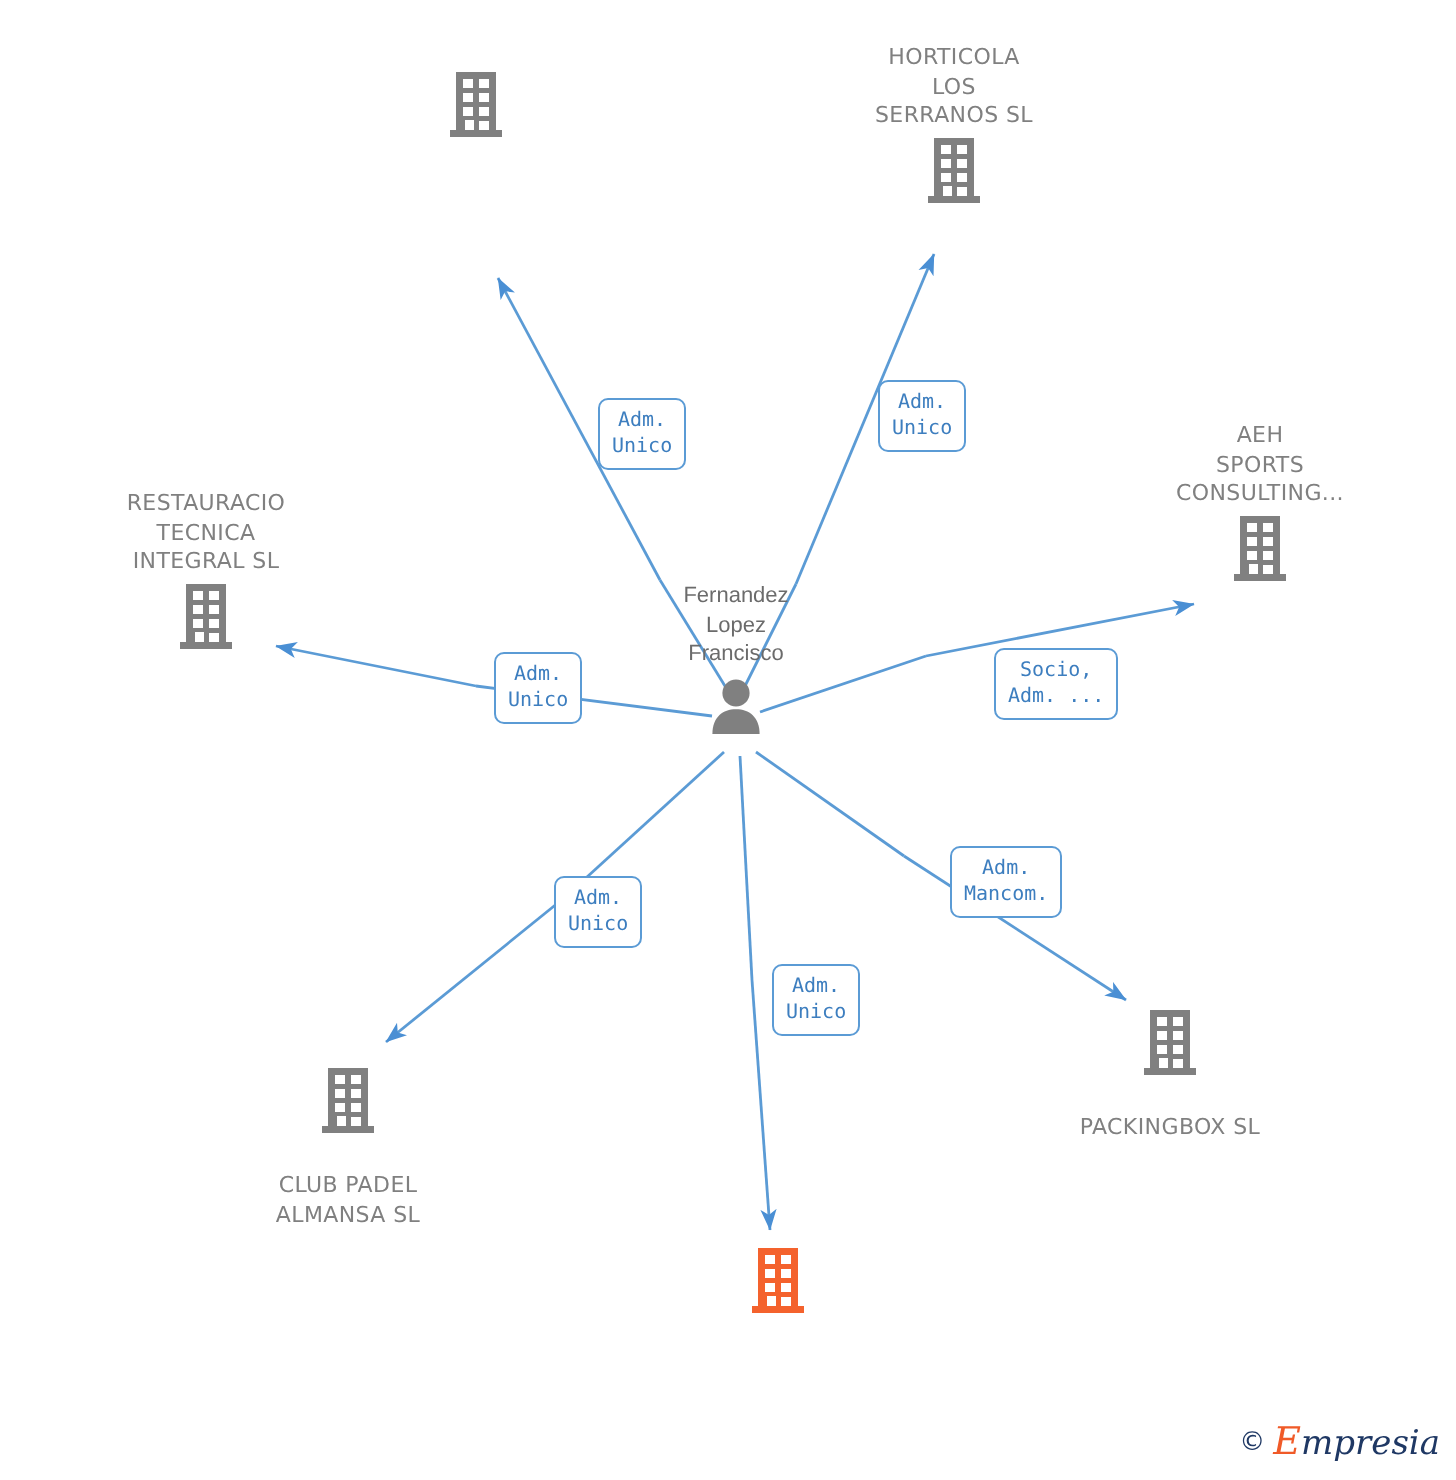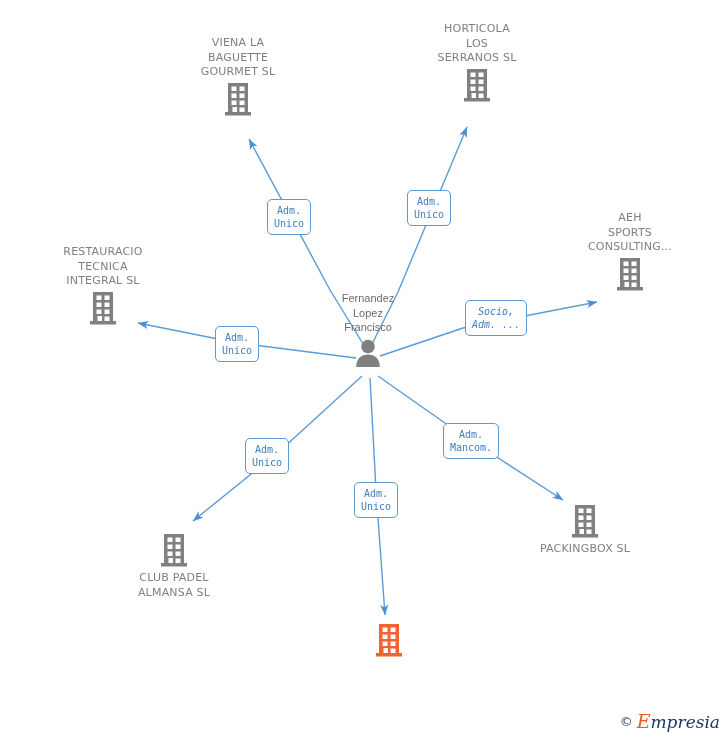--- a/index.html
+++ b/index.html
@@ -39,36 +39,37 @@
     font-size: 11px;
     line-height: 14.5px;
     color: #6b6b6b;
     letter-spacing: 0px;
   }
   .node-icon {
     display: block;
     margin: 0 auto;
   }
   .label-above .node-label { margin-bottom: 3px; }
-  .label-below .node-label { margin-top: 3px; }
+  .label-below .node-label { margin-top: 18px; }
 
   .edge-label {
     position: absolute;
     box-sizing: border-box;
     border: 1.4px solid #5b9bd5;
     border-radius: 5px;
     background: #ffffff;
     color: #3d7ebf;
     font-family: "DejaVu Sans Mono", monospace;
     font-size: 10px;
     line-height: 13px;
     text-align: center;
     padding: 4px 6px 4px 6px;
     white-space: pre-line;
     z-index: 5;
+    margin-left: 32px;
   }
   .watermark {
     position: absolute;
     right: 8px;
     bottom: 8px;
     display: flex;
     align-items: center;
     gap: 4px;
     z-index: 8;
   }
@@ -107,23 +108,20 @@
       <line x1="362" y1="376" x2="282" y2="449" stroke="#5b9bd5" stroke-width="1.4"></line>
       <line x1="282" y1="449" x2="193" y2="521" stroke="#5b9bd5" stroke-width="1.4" marker-end="url(#arrowblue)"></line>
       <line x1="370" y1="378" x2="376" y2="490" stroke="#5b9bd5" stroke-width="1.4"></line>
       <line x1="376" y1="490" x2="385" y2="615" stroke="#5b9bd5" stroke-width="1.4" marker-end="url(#arrowblue)"></line>
       <line x1="378" y1="376" x2="452" y2="428" stroke="#5b9bd5" stroke-width="1.4"></line>
       <line x1="452" y1="428" x2="563" y2="500" stroke="#5b9bd5" stroke-width="1.4" marker-end="url(#arrowblue)"></line>
     </g>
 </svg>
 
 <div class="node label-above" style="left:238px; top:36px;">
-  <div class="node-label">VIENA LA
-BAGUETTE
-GOURMET SL</div>
   <svg class="node-icon" width="28" height="34" viewBox="0 0 28 34">
     <rect x="4" y="0" width="20" height="29" fill="#808080"></rect>
     <rect x="7.5" y="3.5" width="5" height="4.5" fill="#ffffff"></rect>
     <rect x="15.5" y="3.5" width="5" height="4.5" fill="#ffffff"></rect>
     <rect x="7.5" y="10.5" width="5" height="4.5" fill="#ffffff"></rect>
     <rect x="15.5" y="10.5" width="5" height="4.5" fill="#ffffff"></rect>
     <rect x="7.5" y="17.5" width="5" height="4.5" fill="#ffffff"></rect>
     <rect x="15.5" y="17.5" width="5" height="4.5" fill="#ffffff"></rect>
     <rect x="8.5" y="24" width="4.5" height="5" fill="#ffffff"></rect>
     <rect x="15.5" y="24.5" width="5" height="4.5" fill="#ffffff"></rect>
@@ -240,21 +238,21 @@
   <svg class="node-icon" width="28" height="30" viewBox="0 0 28 30">
     <circle cx="14" cy="8.5" r="6.8" fill="#808080"></circle>
     <path d="M2.2 29 C2.2 20.5 7.4 16.6 14 16.6 C20.6 16.6 25.8 20.5 25.8 29 Z" fill="#808080"></path>
   </svg>
 </div>
 
 <div class="edge-label" style="left:267px; top:199px;">Adm.
 Unico</div>
 <div class="edge-label" style="left:407px; top:190px;">Adm.
 Unico</div>
-<div class="edge-label" style="left:465px; top:300px;font-style:italic;">Socio,
+<div class="edge-label" style="left:465px; top:324px;">Socio,
 Adm. ...</div>
 <div class="edge-label" style="left:215px; top:326px;">Adm.
 Unico</div>
 <div class="edge-label" style="left:245px; top:438px;">Adm.
 Unico</div>
 <div class="edge-label" style="left:354px; top:482px;">Adm.
 Unico</div>
 <div class="edge-label" style="left:443px; top:423px;">Adm.
 Mancom.</div>
 

